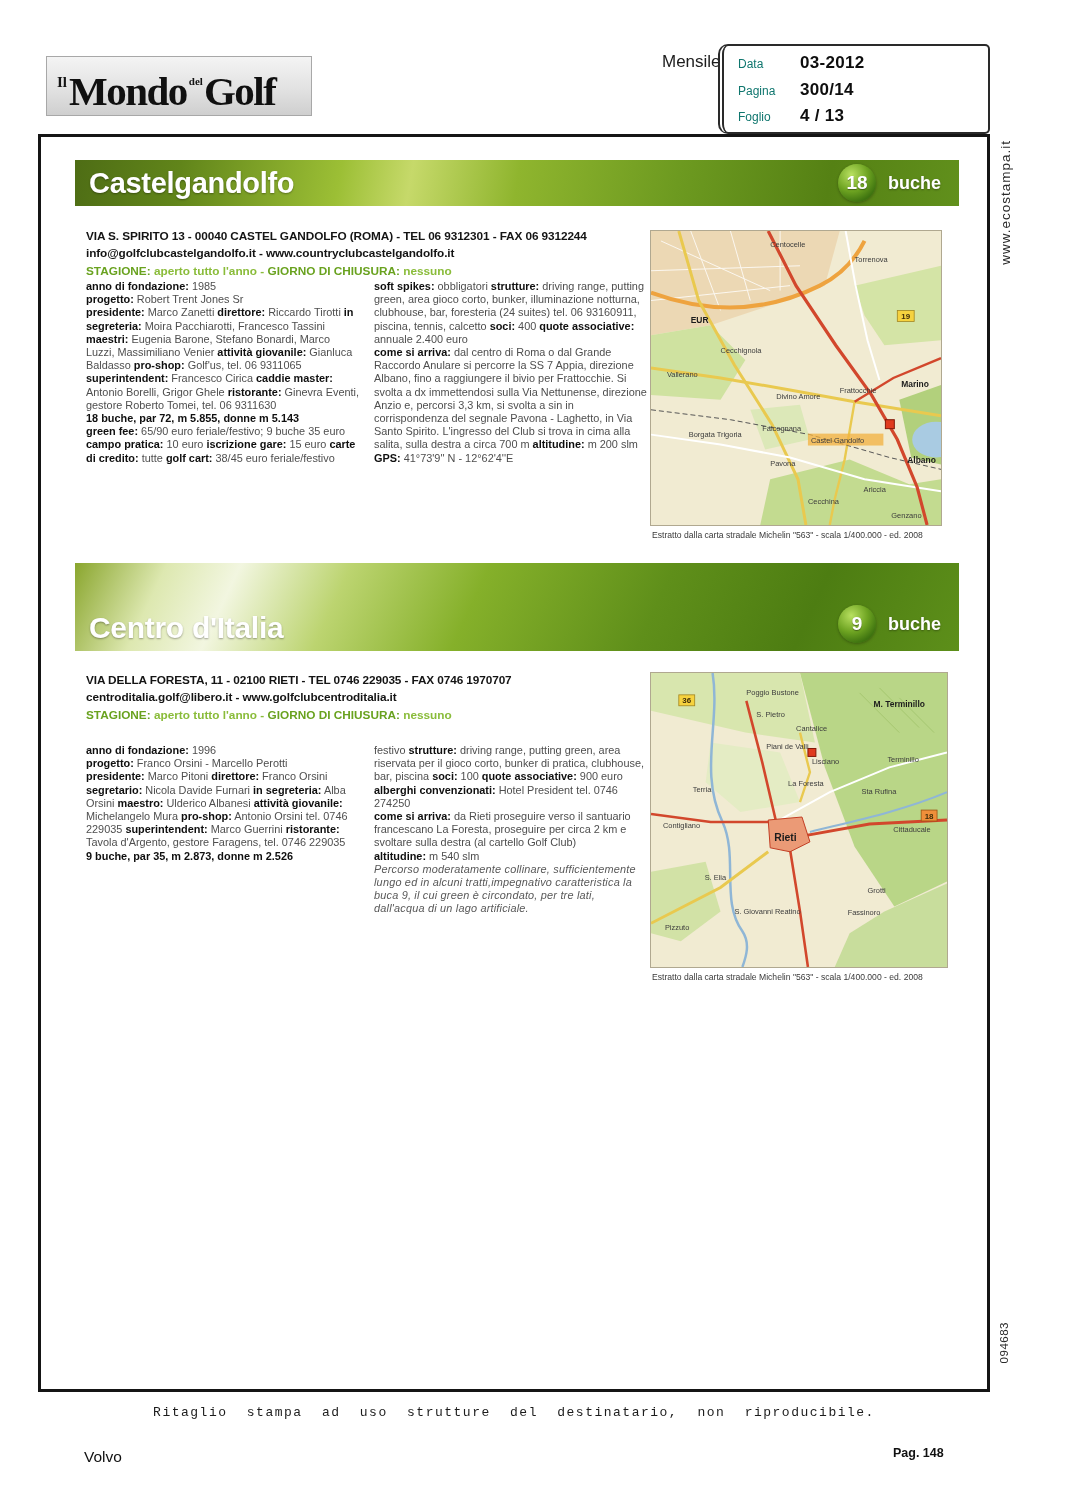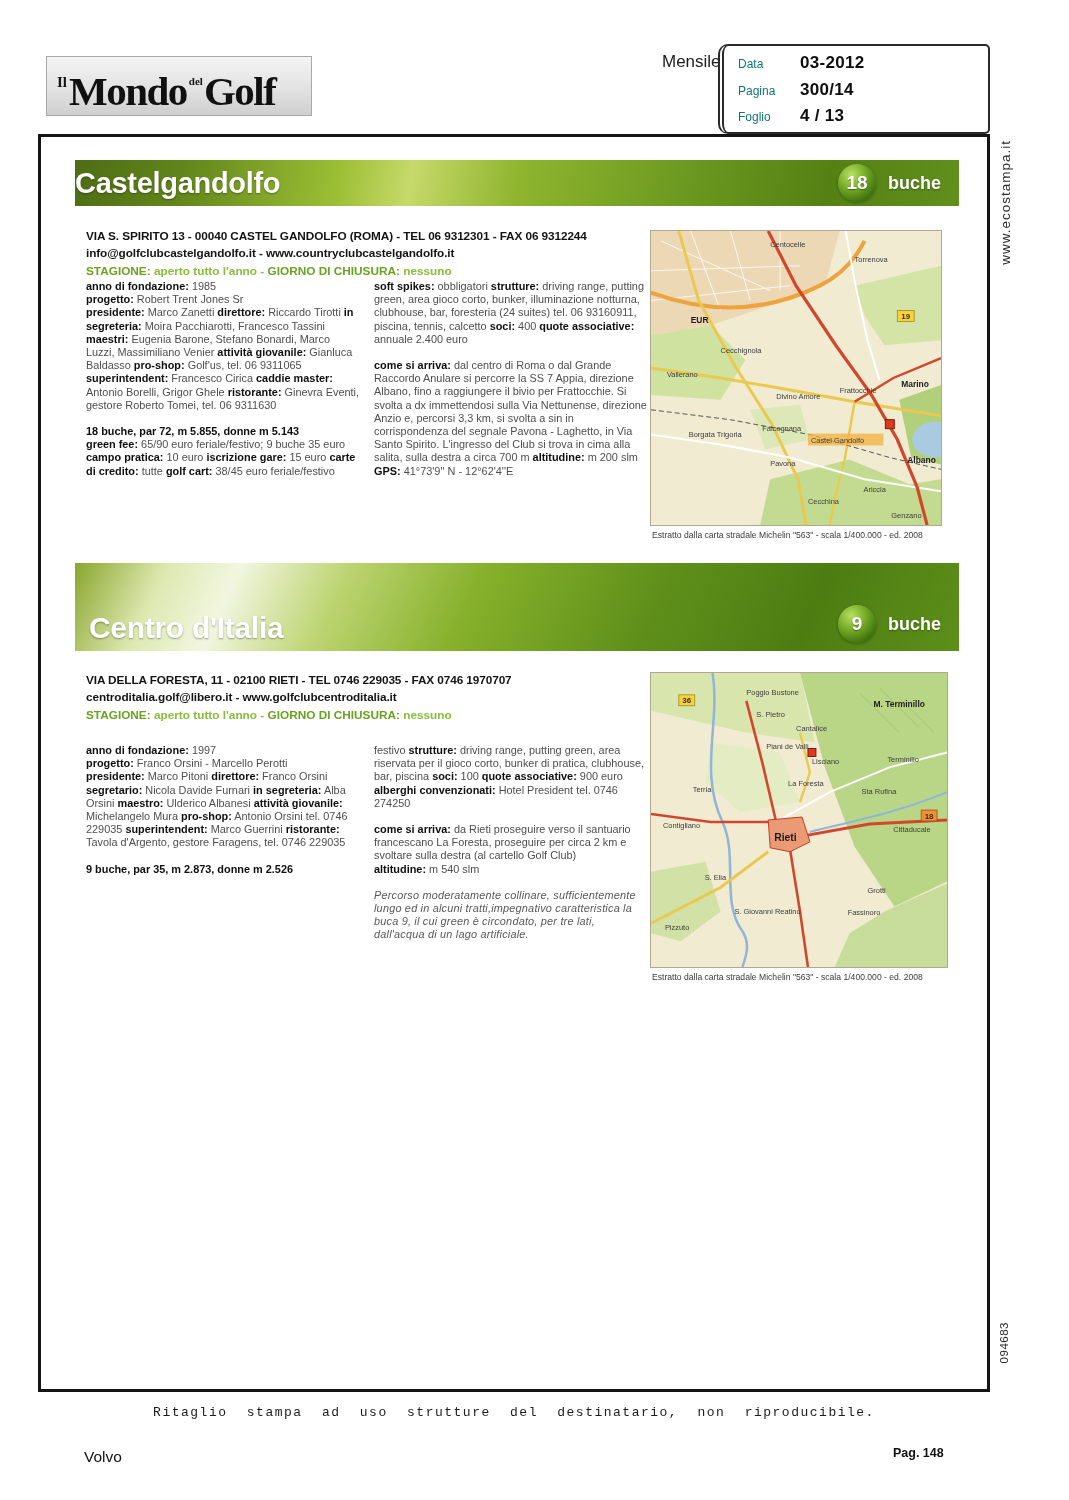--- a/index.html
+++ b/index.html
@@ -46,21 +46,21 @@
     background:linear-gradient(100deg,#4e6d15 0%,#61851a 12%,#9cbf35 30%,#c6d96a 38%,#8fb52e 50%,#6d9a20 68%,#558114 85%,#61901c 100%);
   }
   .banner2 {
     top:563px; height:88px;
     background:linear-gradient(115deg,#8aa62e 0%,#dde8b0 10%,#f2f6e0 18%,#bcd470 30%,#85b02a 45%,#5f8f1a 65%,#4d7d12 82%,#5d8f1a 100%);
   }
   .banner-title {
     color:#fff; font-weight:700; font-size:29px; letter-spacing:-0.3px;
     text-shadow:0 1px 2px rgba(0,0,0,0.35);
   }
-  .banner1 .banner-title { display:inline-block; line-height:46px; }
+  .banner1 .banner-title { display:inline-block; line-height:46px; padding-left:14px; }
   .banner2 .banner-title { position:absolute; left:14px; bottom:6px; font-size:30px; }
   .badge-group { position:absolute; right:18px; display:flex; align-items:center; gap:12px; }
   .banner1 .badge-group { top:4px; }
   .banner2 .badge-group { bottom:8px; }
   .badge-circle {
     width:38px; height:38px; border-radius:50%;
     background:radial-gradient(circle at 35% 28%, #b8e060 0%, #6da321 45%, #3f7410 75%, #2f5c0a 100%);
     color:#fff; font-weight:700; font-size:19px; display:flex; align-items:center; justify-content:center;
     text-shadow:0 1px 1px rgba(0,0,0,0.4); box-shadow:0 1px 3px rgba(0,0,0,0.3);
   }
@@ -74,21 +74,21 @@
   .season { font-size:11.8px; line-height:16.5px; font-weight:700; color:#8abc3a; margin-top:2px; }
   .season b { color:#69a21f; }
 
   
   .cols { position:absolute; left:86px; width:562px; display:flex; gap:14px; }
   .cols1 { top:280px; }
   .cols2 { top:744px; }
   .col { width:274px; }
   .para { font-size:10.9px; line-height:13.2px; color:#4e4e4e; }
   .para b { color:#0f0f0f; }
-  .para.gap { margin-top:13px; }
+  .para.gap { }
   .it { font-style:italic; color:#585858; letter-spacing:0.2px; }
 
   
   .map-box { position:absolute; border:1px solid #b0a890; background:#f1ebd2; overflow:hidden; }
   .map1 { left:650px; top:230px; width:292px; height:296px; }
   .map2 { left:650px; top:672px; width:298px; height:296px; }
   .map-svg { display:block; width:100%; height:100%; }
   .map-caption { position:absolute; font-size:8.6px; color:#3a3a3a; }
   .cap1 { left:652px; top:530px; width:292px; }
   .cap2 { left:652px; top:972px; width:298px; }
@@ -230,21 +230,21 @@
   </div>
 
   <div class="addr addr2">
     <div class="addr-line">VIA DELLA FORESTA, 11 - 02100 RIETI - TEL 0746 229035 - FAX 0746 1970707</div>
     <div class="addr-line">centroditalia.golf@libero.it - www.golfclubcentroditalia.it</div>
     <div class="season"><b>STAGIONE:</b><span> aperto tutto l'anno - </span><b>GIORNO DI CHIUSURA:</b><span> nessuno</span></div>
   </div>
 
   <div class="cols cols2">
     <div class="col">
-        <p class="para"><b>anno di fondazione:</b><span> 1997</span></p>
+        <p class="para"><b>anno di fondazione:</b><span> 1996</span></p>
         <p class="para"><b>progetto:</b><span> Franco Orsini - Marcello Perotti</span></p>
         <p class="para"><b>presidente:</b><span> Marco Pitoni </span><b>direttore:</b><span> Franco Orsini </span><b>segretario:</b><span> Nicola Davide Furnari </span><b>in segreteria:</b><span> Alba Orsini </span><b>maestro:</b><span> Ulderico Albanesi </span><b>attività giovanile:</b><span> Michelangelo Mura </span><b>pro-shop:</b><span> Antonio Orsini tel. 0746 229035 </span><b>superintendent:</b><span> Marco Guerrini </span><b>ristorante:</b><span> Tavola d'Argento, gestore Faragens, tel. 0746 229035</span></p>
         <p class="para gap"><b>9 buche, par 35, m 2.873, donne m 2.526</b></p>
       </div>
     <div class="col">
         <p class="para"><span>festivo </span><b>strutture:</b><span> driving range, putting green, area riservata per il gioco corto, bunker di pratica, clubhouse, bar, piscina </span><b>soci:</b><span> 100 </span><b>quote associative:</b><span> 900 euro </span><b>alberghi convenzionati:</b><span> Hotel President tel. 0746 274250</span></p>
         <p class="para gap"><b>come si arriva:</b><span> da Rieti proseguire verso il santuario francescano La Foresta, proseguire per circa 2 km e svoltare sulla destra (al cartello Golf Club)</span></p>
         <p class="para"><b>altitudine:</b><span> m 540 slm</span></p>
         <p class="para gap"><span class="it">Percorso moderatamente collinare, sufficientemente lungo ed in alcuni tratti,impegnativo caratteristica la buca 9, il cui green è circondato, per tre lati, dall'acqua di un lago artificiale.</span></p>
       </div>

